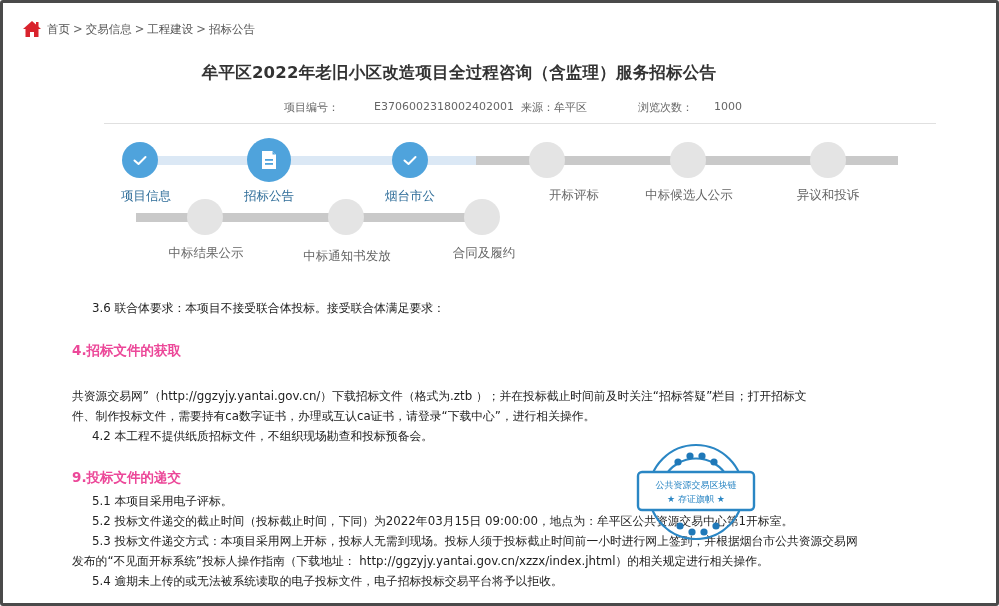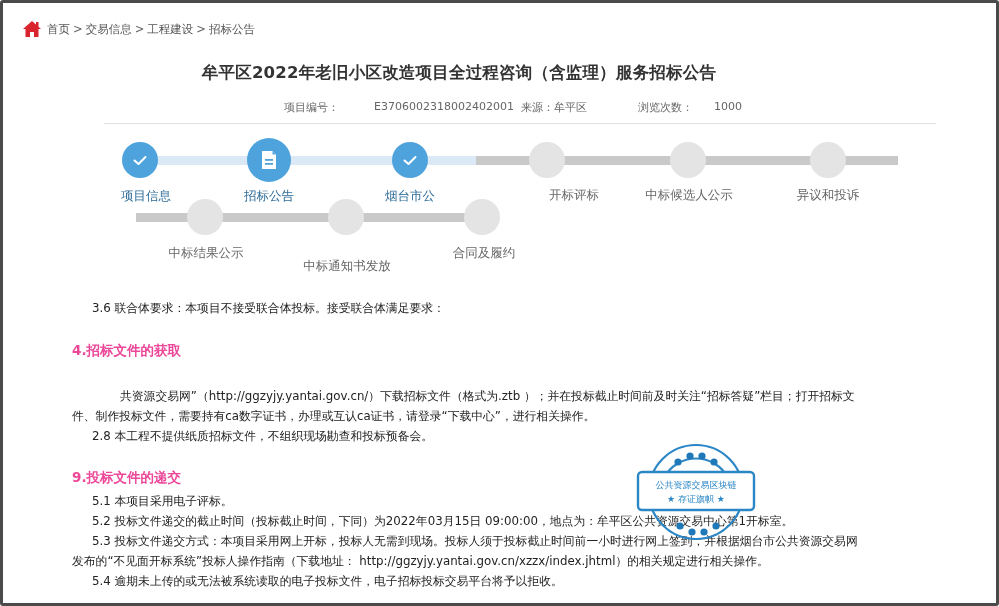--- a/index.html
+++ b/index.html
@@ -118,30 +118,30 @@
   <div class="step-label inactive" style="left:689px; top:187px;">中标候选人公示</div>
   <div class="step-label inactive" style="left:828px; top:187px;">异议和投诉</div>
 
   <div class="track todo" style="left:136px; width:358px; top:213px;"></div>
 
   <div class="node todo" style="left:187px; top:199px;"></div>
   <div class="node todo" style="left:328px; top:199px;"></div>
   <div class="node todo" style="left:464px; top:199px;"></div>
 
   <div class="step-label inactive" style="left:206px; top:245px;">中标结果公示</div>
-  <div class="step-label inactive" style="left:347px; top:258px;">中标通知书发放</div>
+  <div class="step-label inactive" style="left:347px; top:248px;">中标通知书发放</div>
   <div class="step-label inactive" style="left:484px; top:245px;">合同及履约</div>
 </div>
 
 <div class="content">
   <div class="line" style="left:92px; top:298px;">3.6 联合体要求：本项目不接受联合体投标。接受联合体满足要求：</div>
   <div class="line h" style="left:72px; top:340px;">4.招标文件的获取</div>
-  <div class="line" style="left:72px; top:386px;margin-left:48px;">共资源交易网”（http://ggzyjy.yantai.gov.cn/）下载招标文件（格式为.ztb ）；并在投标截止时间前及时关注“招标答疑”栏目；打开招标文</div>
+  <div class="line" style="left:72px; top:386px;">共资源交易网”（http://ggzyjy.yantai.gov.cn/）下载招标文件（格式为.ztb ）；并在投标截止时间前及时关注“招标答疑”栏目；打开招标文</div>
   <div class="line" style="left:72px; top:406px;">件、制作投标文件，需要持有ca数字证书，办理或互认ca证书，请登录“下载中心”，进行相关操作。</div>
-  <div class="line" style="left:92px; top:426px;">2.8 本工程不提供纸质招标文件，不组织现场勘查和投标预备会。</div>
+  <div class="line" style="left:92px; top:426px;">4.2 本工程不提供纸质招标文件，不组织现场勘查和投标预备会。</div>
   <div class="line h" style="left:72px; top:467px;">9.投标文件的递交</div>
   <div class="line" style="left:92px; top:491px;">5.1 本项目采用电子评标。</div>
   <div class="line" style="left:92px; top:511px;">5.2 投标文件递交的截止时间（投标截止时间，下同）为2022年03月15日 09:00:00，地点为：牟平区公共资源交易中心第1开标室。</div>
   <div class="line" style="left:92px; top:531px;">5.3 投标文件递交方式：本项目采用网上开标，投标人无需到现场。投标人须于投标截止时间前一小时进行网上签到，并根据烟台市公共资源交易网</div>
   <div class="line" style="left:72px; top:551px;">发布的“不见面开标系统”投标人操作指南（下载地址： http://ggzyjy.yantai.gov.cn/xzzx/index.jhtml）的相关规定进行相关操作。</div>
   <div class="line" style="left:92px; top:571px;">5.4 逾期未上传的或无法被系统读取的电子投标文件，电子招标投标交易平台将予以拒收。</div>
 </div>
 
 <div class="stamp">
   <svg width="120" height="100" viewBox="0 0 120 100">

